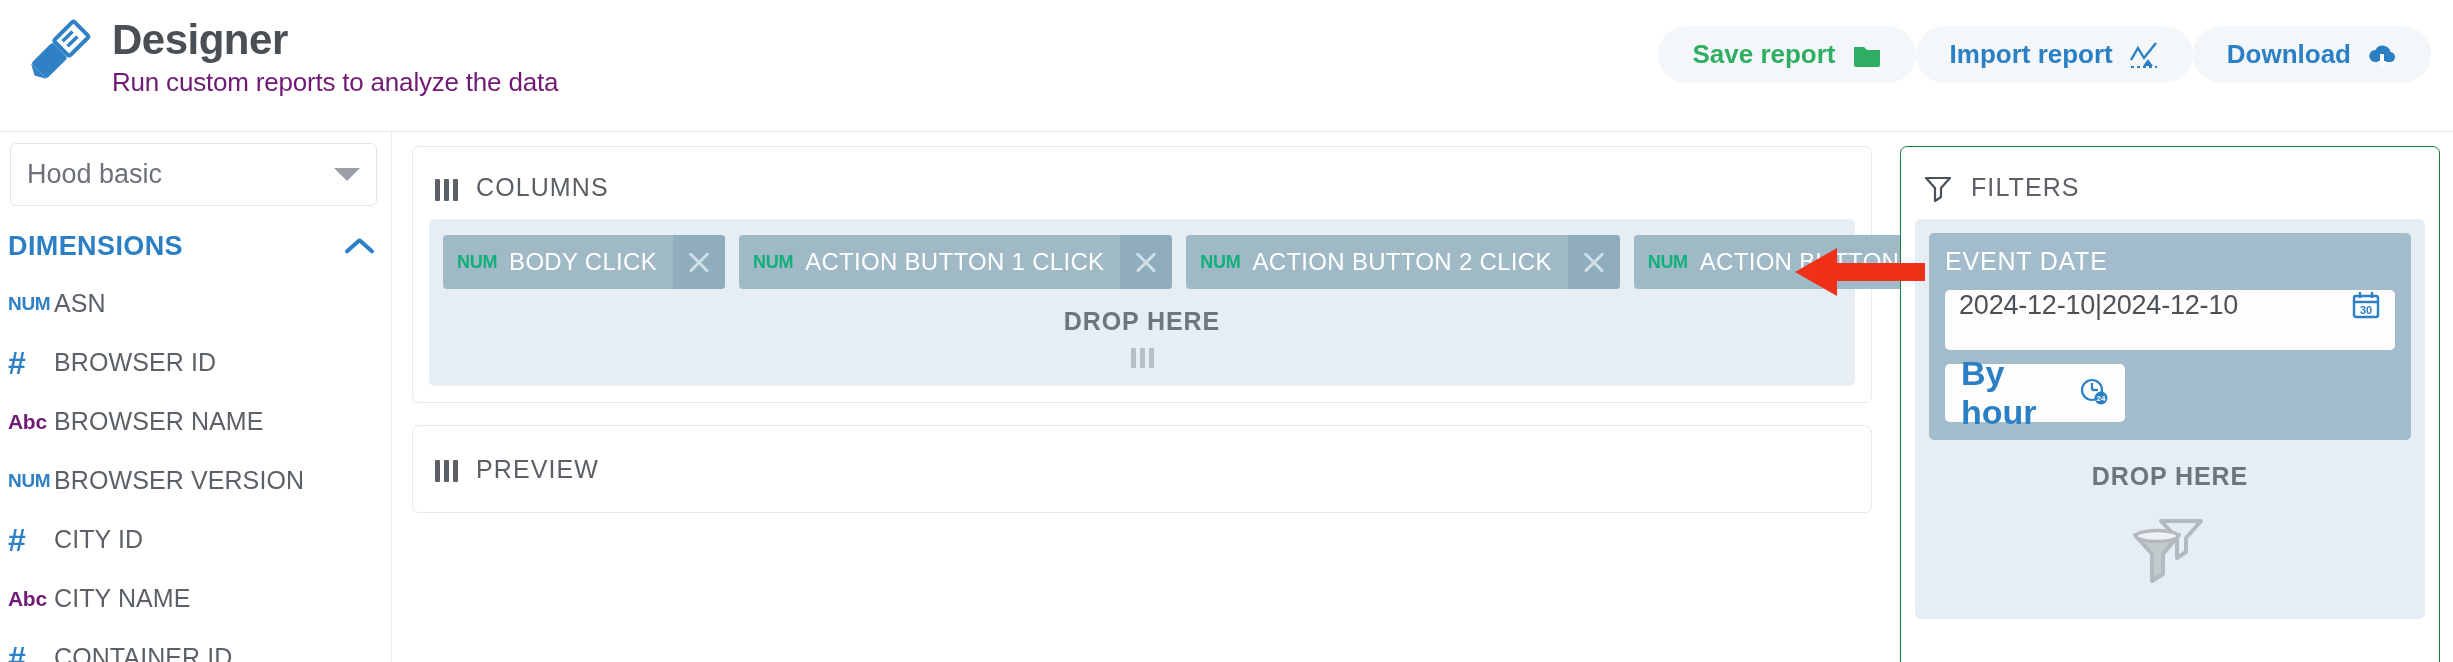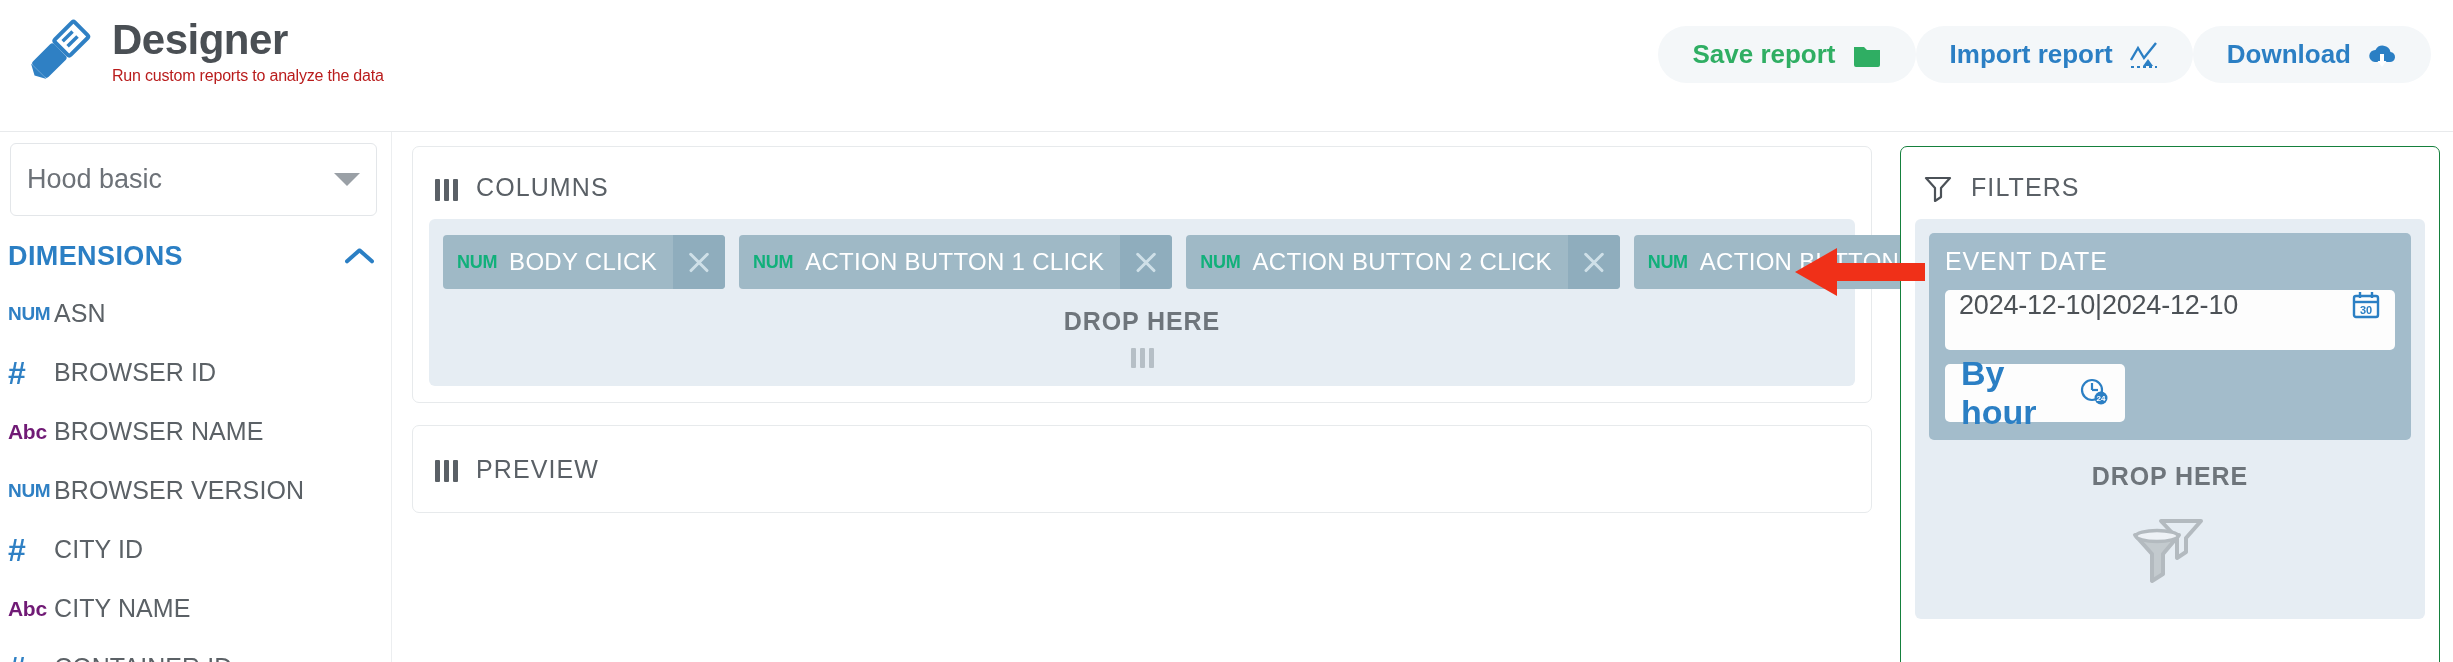--- a/index.html
+++ b/index.html
@@ -16,41 +16,41 @@
     position: absolute; left:0; top:0; width:2453px; height:132px;
     background:#ffffff; border-bottom:1px solid #e8eaec;
   }
   .brand { position:absolute; left:22px; top:14px; display:flex; align-items:flex-start; }
   .logo-wrap { width:76px; height:72px; position:relative; flex:none; }
   .brand-text { margin-left:14px; padding-top:4px; }
   .app-title {
     font-size:42px; font-weight:bold; color:#4a4f54; letter-spacing:-0.5px;
     line-height:1.05;
   }
-  .app-sub { font-size:16px; color:#b91c1c; margin-top:5px; letter-spacing:-0.2px;}
+  .app-sub { font-size:26px; color:#701a75; margin-top:5px; letter-spacing:-0.2px;}
 
   .hdr-actions { position:absolute; right:22px; top:26px; display:flex; }
   .hdr-btn {
     height:57px; border-radius:30px; background:#f4f7f9;
     display:flex; align-items:center; gap:16px;
     padding:0 34px; font-size:26px; font-weight:bold;
     cursor:pointer; white-space:nowrap;
   }
   .hdr-btn.save { color:#2fae63; }
   .hdr-btn.import { color:#2b7fc4; }
   .hdr-btn.download { color:#2b7fc4; }
   .hdr-ic { width:30px; height:30px; display:flex; align-items:center; justify-content:center; flex:none;}
 
   
   .sidebar {
     position:absolute; left:0; top:132px; width:392px; height:530px;
     background:#ffffff; border-right:1px solid #eceef0;
   }
   .ds-select {
-    margin:11px 14px 0 10px; height:73px;
+    margin:11px 14px 0 10px; height:63px;
     border:1px solid #e3e6e9; border-radius:6px; background:#fff;
     display:flex; align-items:center; padding:0 16px; cursor:pointer;
   }
   .ds-select .val { font-size:27px; color:#6d7278; flex:1; }
   .caret-down {
     width:0;height:0;border-left:13px solid transparent;border-right:13px solid transparent;
     border-top:13px solid #9aa0a6;
   }
   .dim-head {
     margin-top:16px; padding:0 14px 0 8px; height:48px;

